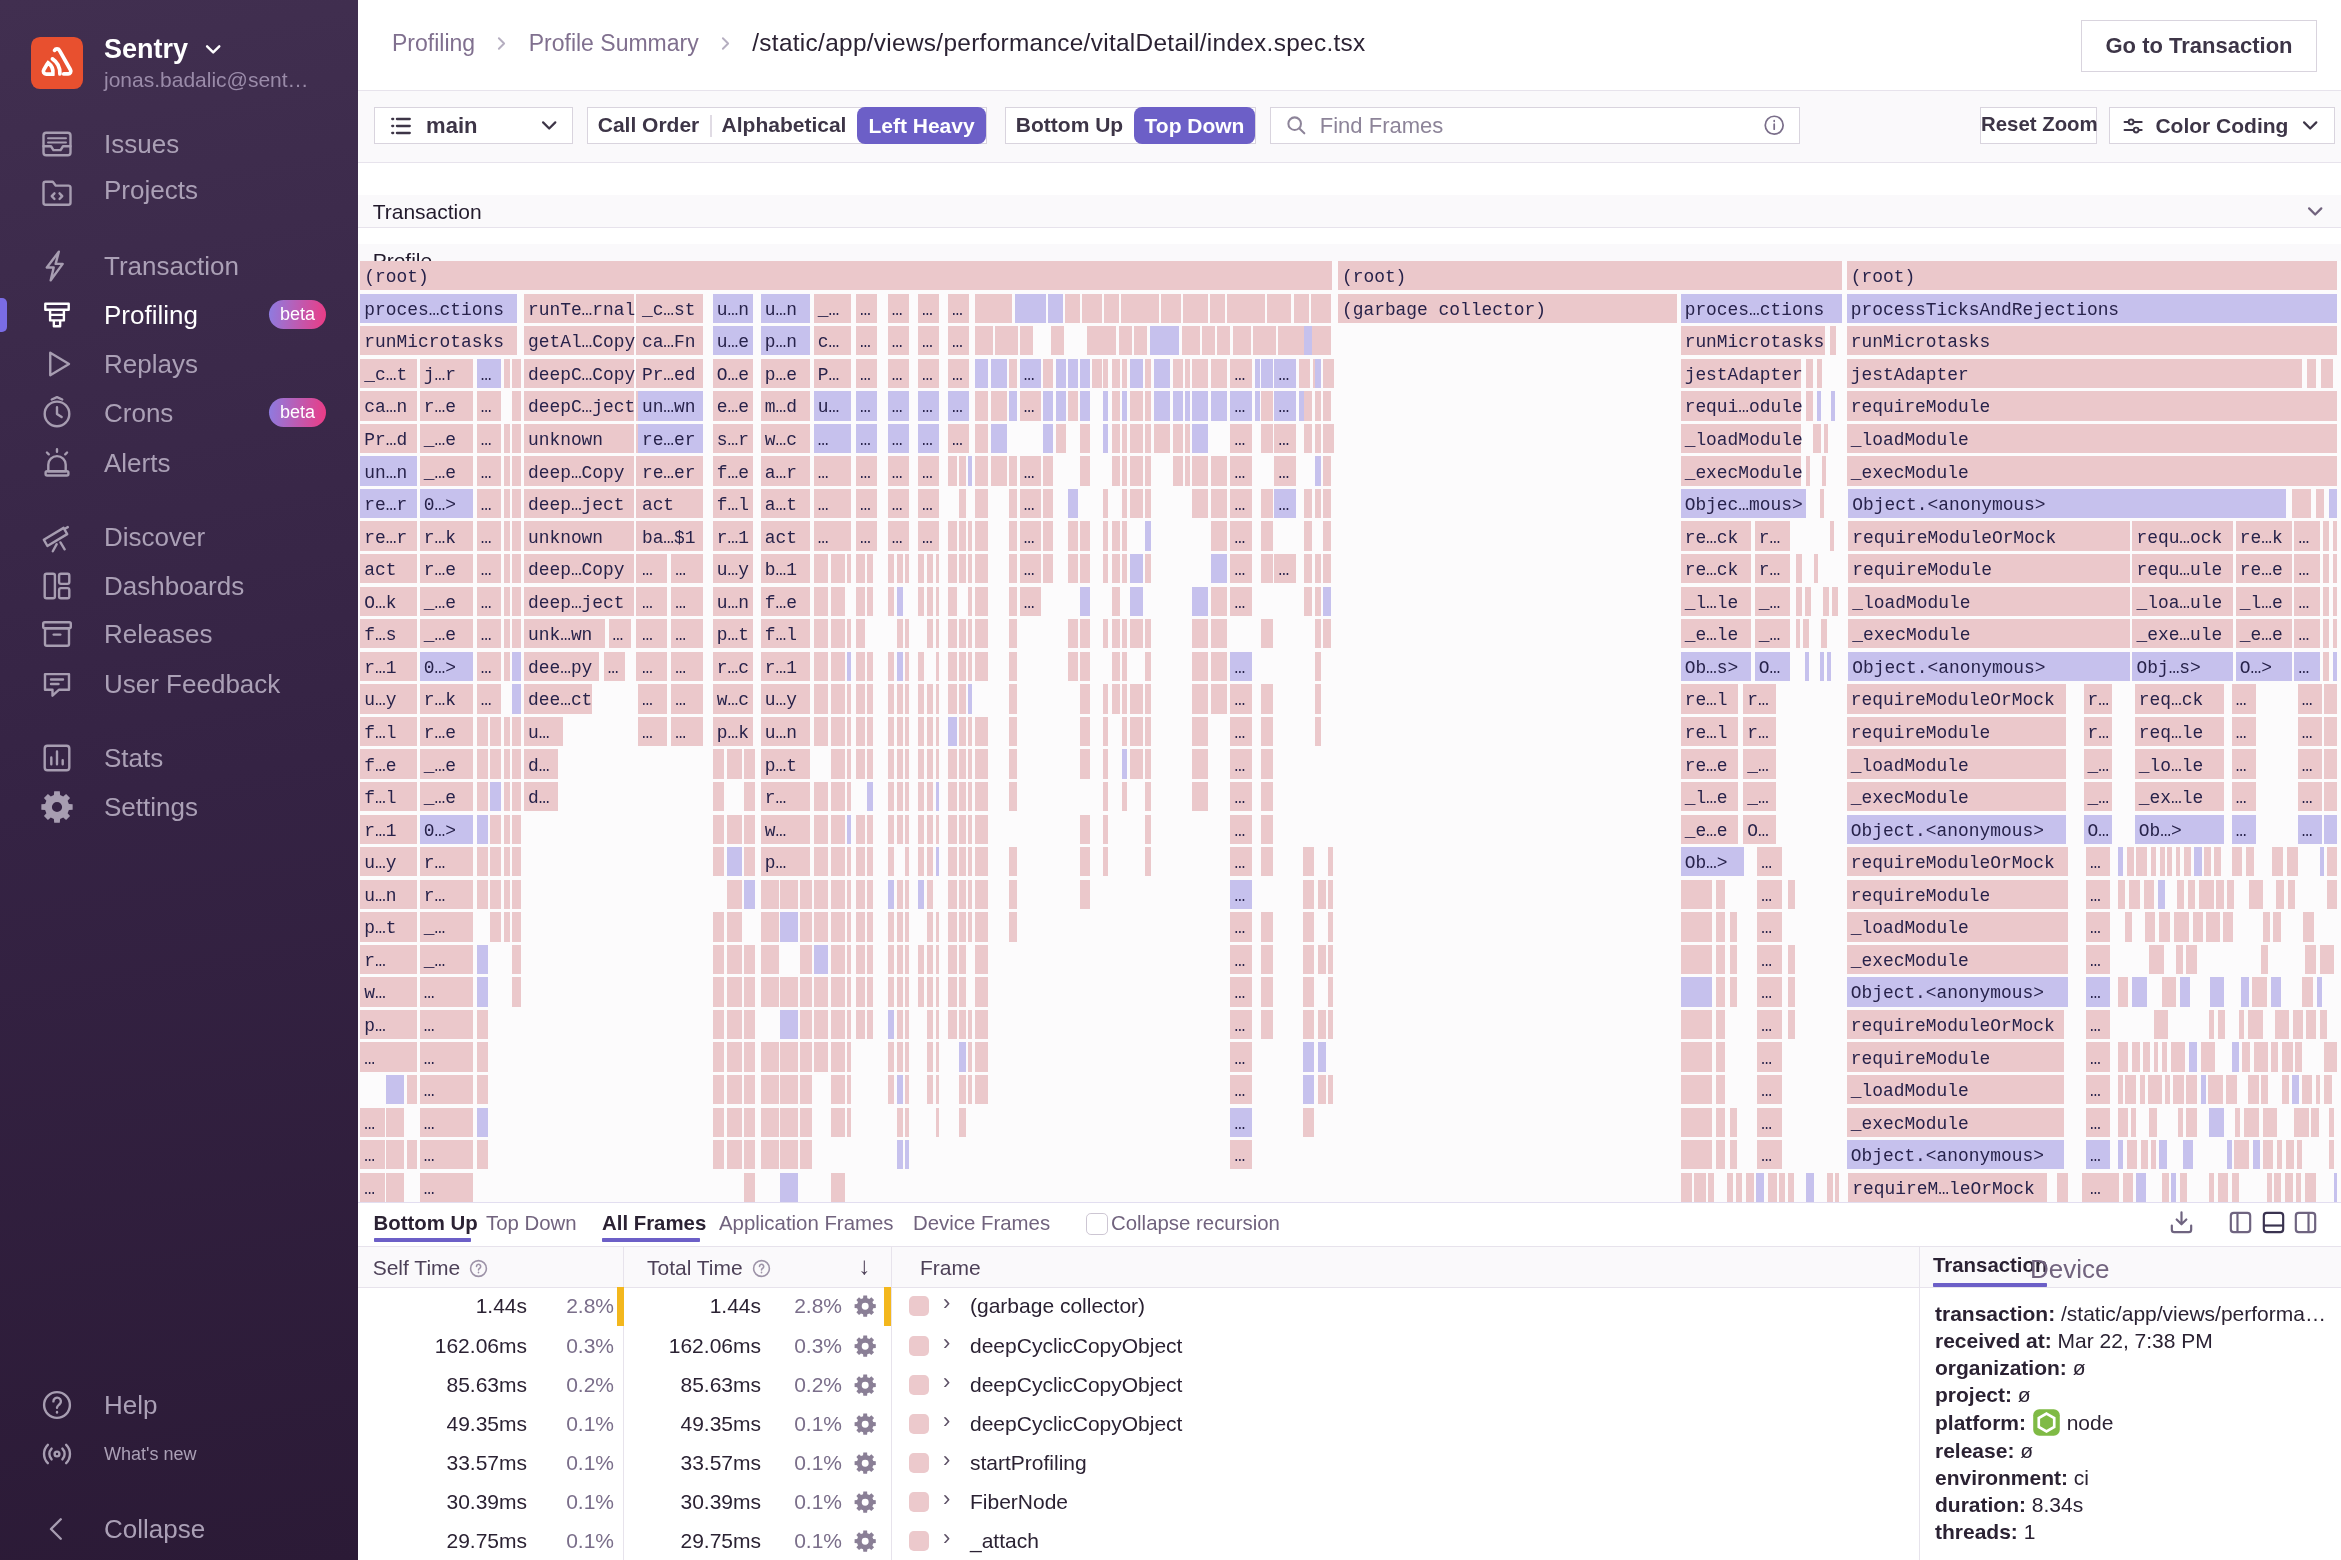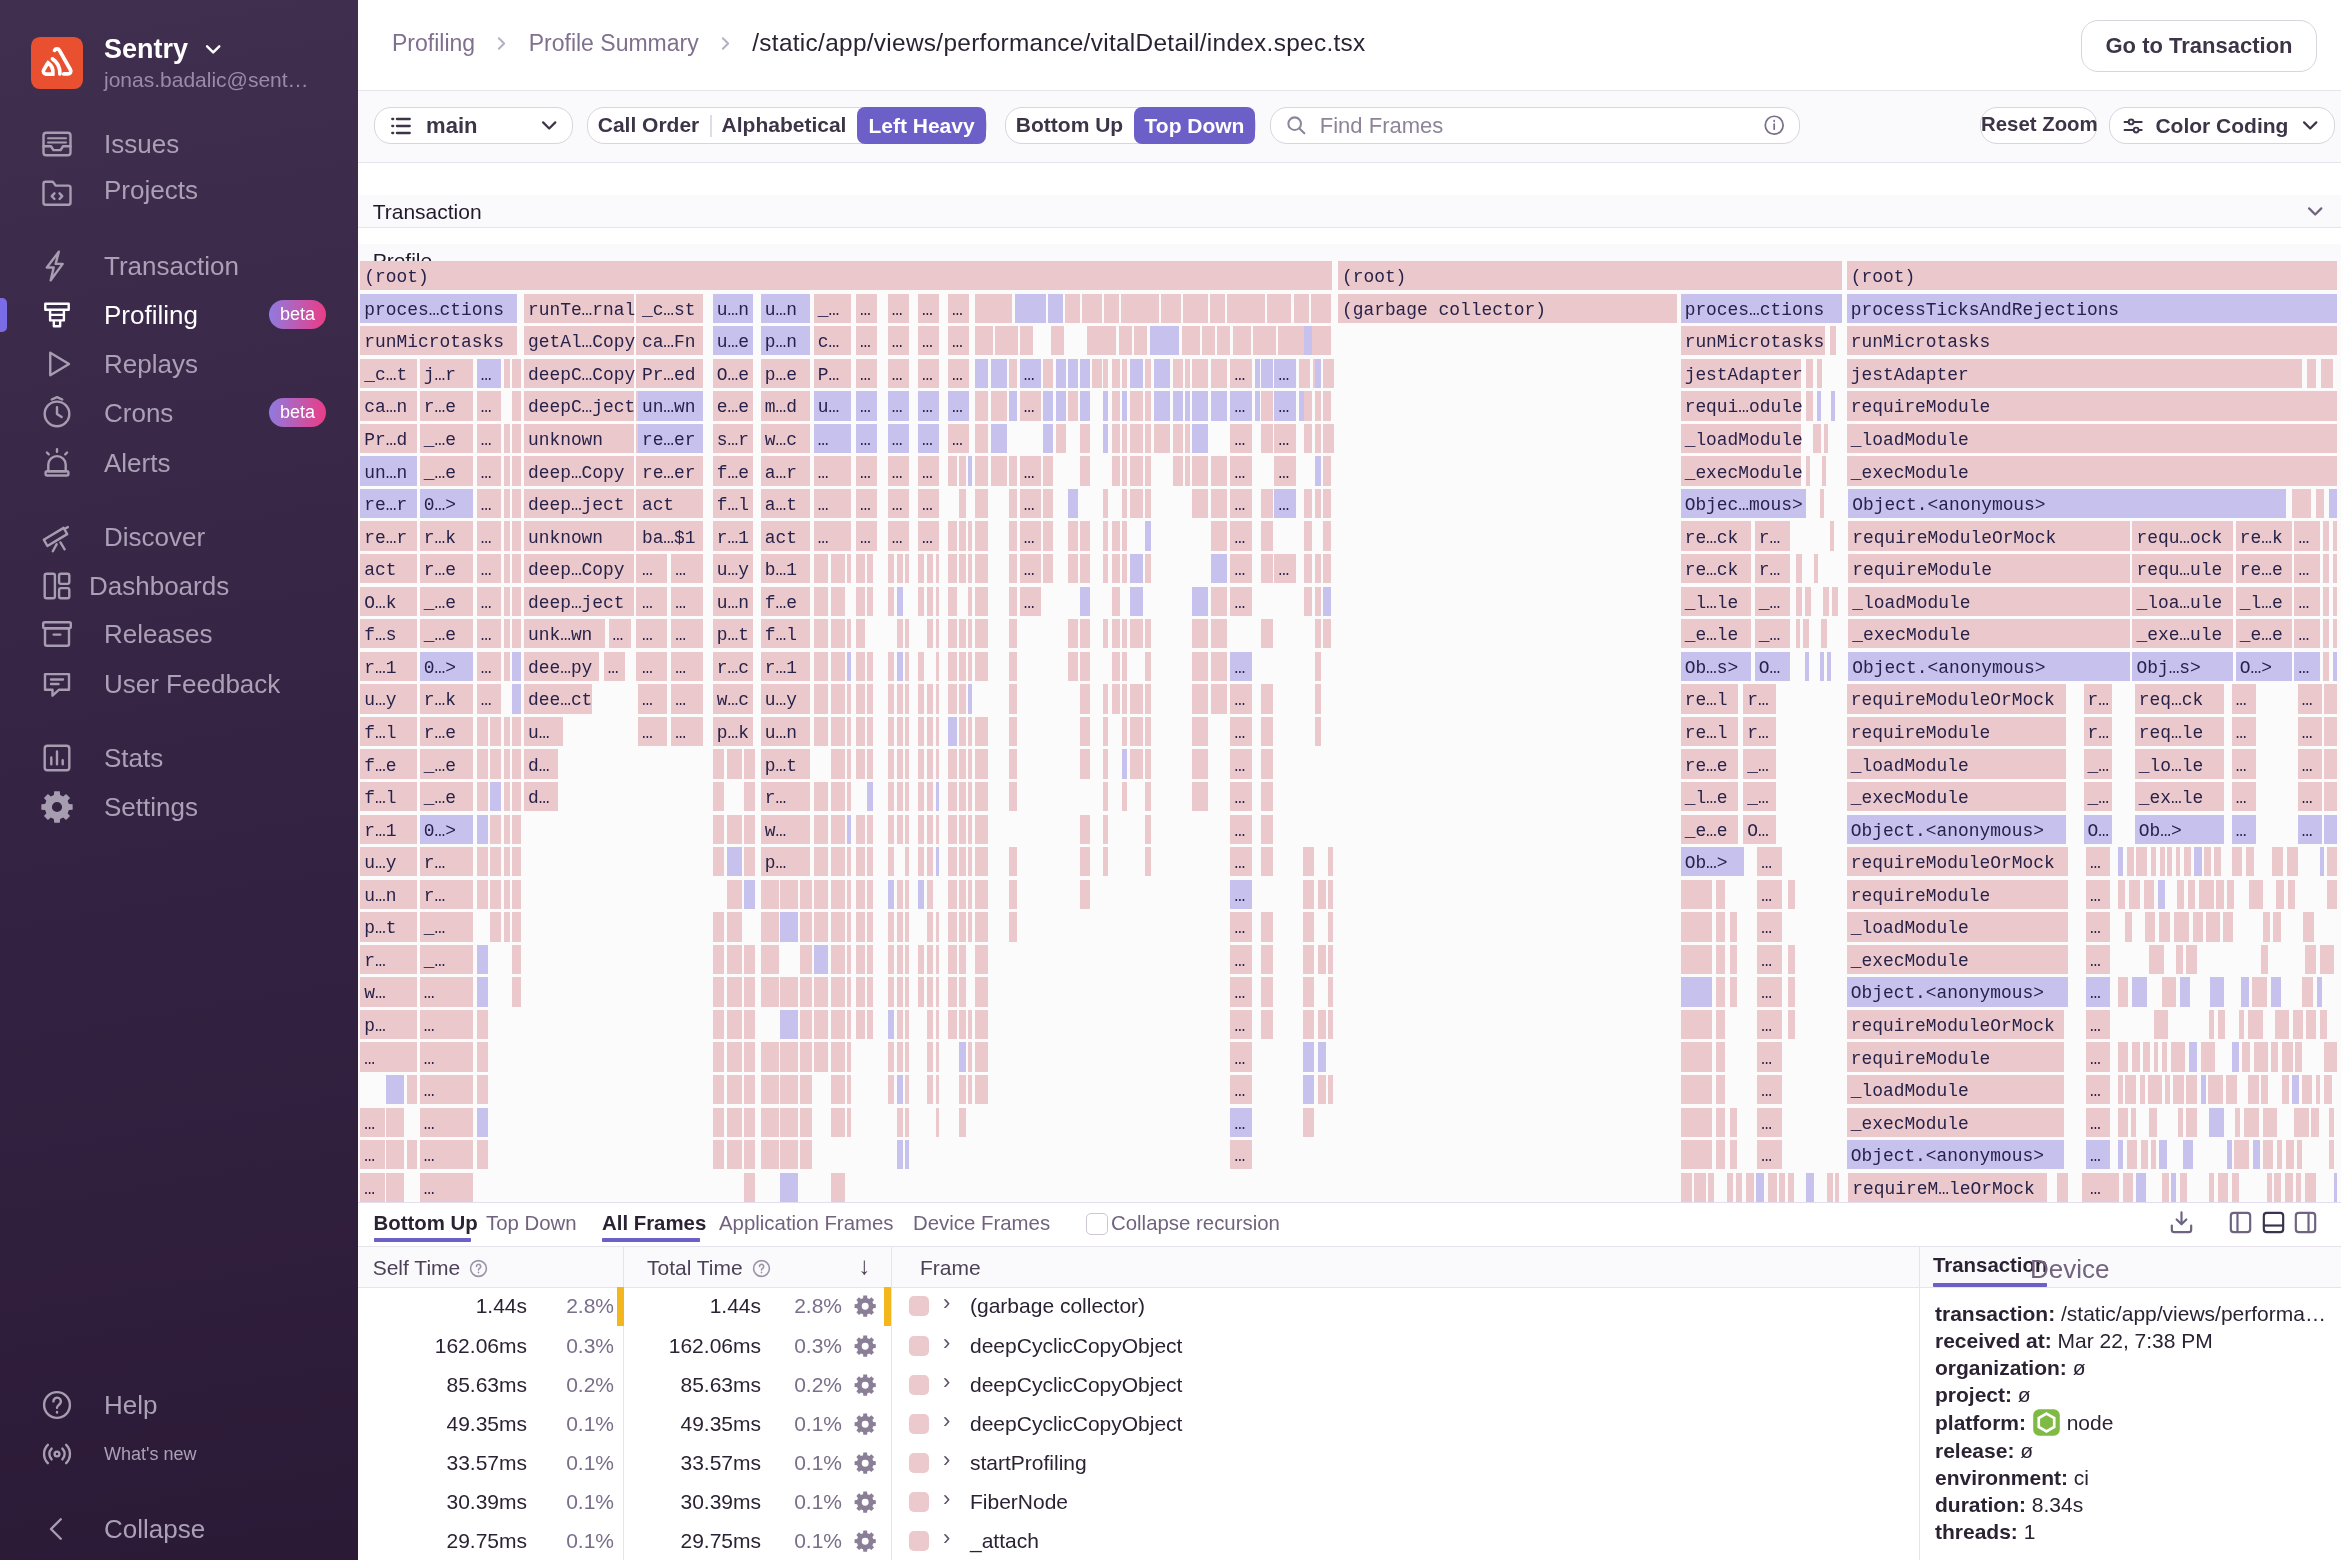--- a/index.html
+++ b/index.html
@@ -1,19 +1,19 @@
 <!DOCTYPE html>
 <html style="font-size:13px"><head><meta charset="utf-8"><title>Profiling</title><style>
 *{margin:0;padding:0;box-sizing:border-box}
 html,body{width:2342px;height:1560px;overflow:hidden;background:#fff;
 font-family:"Liberation Sans",sans-serif;-webkit-font-smoothing:antialiased}
 #sb{position:absolute;left:0;top:0;width:358px;height:1560px;
 background:linear-gradient(170deg,#412f50 0%,#352344 50%,#2b1a36 100%)}
 #main{position:absolute;left:358px;top:0;width:1984px;height:1560px}
-.brd{border:1.6px solid #d9d4de;border-radius:17px;background:#fff}
+.brd{border:1.6px solid #d9d4de;border-radius:0;background:#fff}
 .secrow{position:absolute;left:0;width:1984px;height:33px;background:#faf9fb;
 border-bottom:0.8px solid #e7e3ec;font-size:21px;color:#221a2c;line-height:33px;padding-left:14.7px}
 .seg{font-size:21px;font-weight:bold;color:#3d3547;text-align:center;white-space:nowrap}
 .tab{position:absolute;top:1212px;font-size:20.4px;color:#71637e;white-space:nowrap}
 .tab.on{color:#2b2233;font-weight:bold}
 .hdr{position:absolute;top:1256px;font-size:21px;color:#4d4158;display:flex;gap:8.1px;align-items:center}
 .num{position:absolute;font-size:21px;color:#2b2233;white-space:nowrap}
 .pct{position:absolute;font-size:21px;color:#7a6e8a;white-space:nowrap}
 .key{font-weight:bold;color:#2b2233}
 .ul{position:absolute;height:4.1px;background:#6c5fc7;border-radius:0.8px}
@@ -82,21 +82,21 @@
       </svg>
       <span style="font-size:26px;color:#aba0b6">Alerts</span>
     </div>
     <div style="position:absolute;left:39px;top:519px;height:36px;display:flex;align-items:center;gap:29px;white-space:nowrap">
       <svg width="36" height="36" viewBox="0 0 24 24" fill="none" stroke="#a79db1" stroke-width="1.60" stroke-linecap="round" stroke-linejoin="round">
         <path d="M3.2 13.8L16.4 5.9l2.4 4.2-13.2 7.9z"></path>
         <path d="M11.8 16.8l-2.6 4.7M14.3 15.6l2.8 4.6M17.3 6.5l1.9-1.1"></path>
       </svg>
       <span style="font-size:26px;color:#aba0b6">Discover</span>
     </div>
-    <div style="position:absolute;left:39px;top:568px;height:36px;display:flex;align-items:center;gap:14px;white-space:nowrap">
+    <div style="position:absolute;left:39px;top:568px;height:36px;display:flex;align-items:center;gap:29px;white-space:nowrap">
       <svg width="36" height="36" viewBox="0 0 24 24" fill="none" stroke="#a79db1" stroke-width="1.60" stroke-linecap="round" stroke-linejoin="round">
         <rect x="3.8" y="3.8" width="6.8" height="16.4" rx="1.2"></rect>
         <rect x="13.4" y="3.8" width="6.8" height="6.8" rx="1.2"></rect>
         <rect x="13.4" y="13.4" width="6.8" height="6.8" rx="1.2"></rect>
       </svg>
       <span style="font-size:26px;color:#aba0b6">Dashboards</span>
     </div>
     <div style="position:absolute;left:39px;top:616px;height:36px;display:flex;align-items:center;gap:29px;white-space:nowrap">
       <svg width="36" height="36" viewBox="0 0 24 24" fill="none" stroke="#a79db1" stroke-width="1.60" stroke-linecap="round" stroke-linejoin="round">
         <rect x="4" y="8.2" width="16" height="11.6" rx="1.2"></rect>

